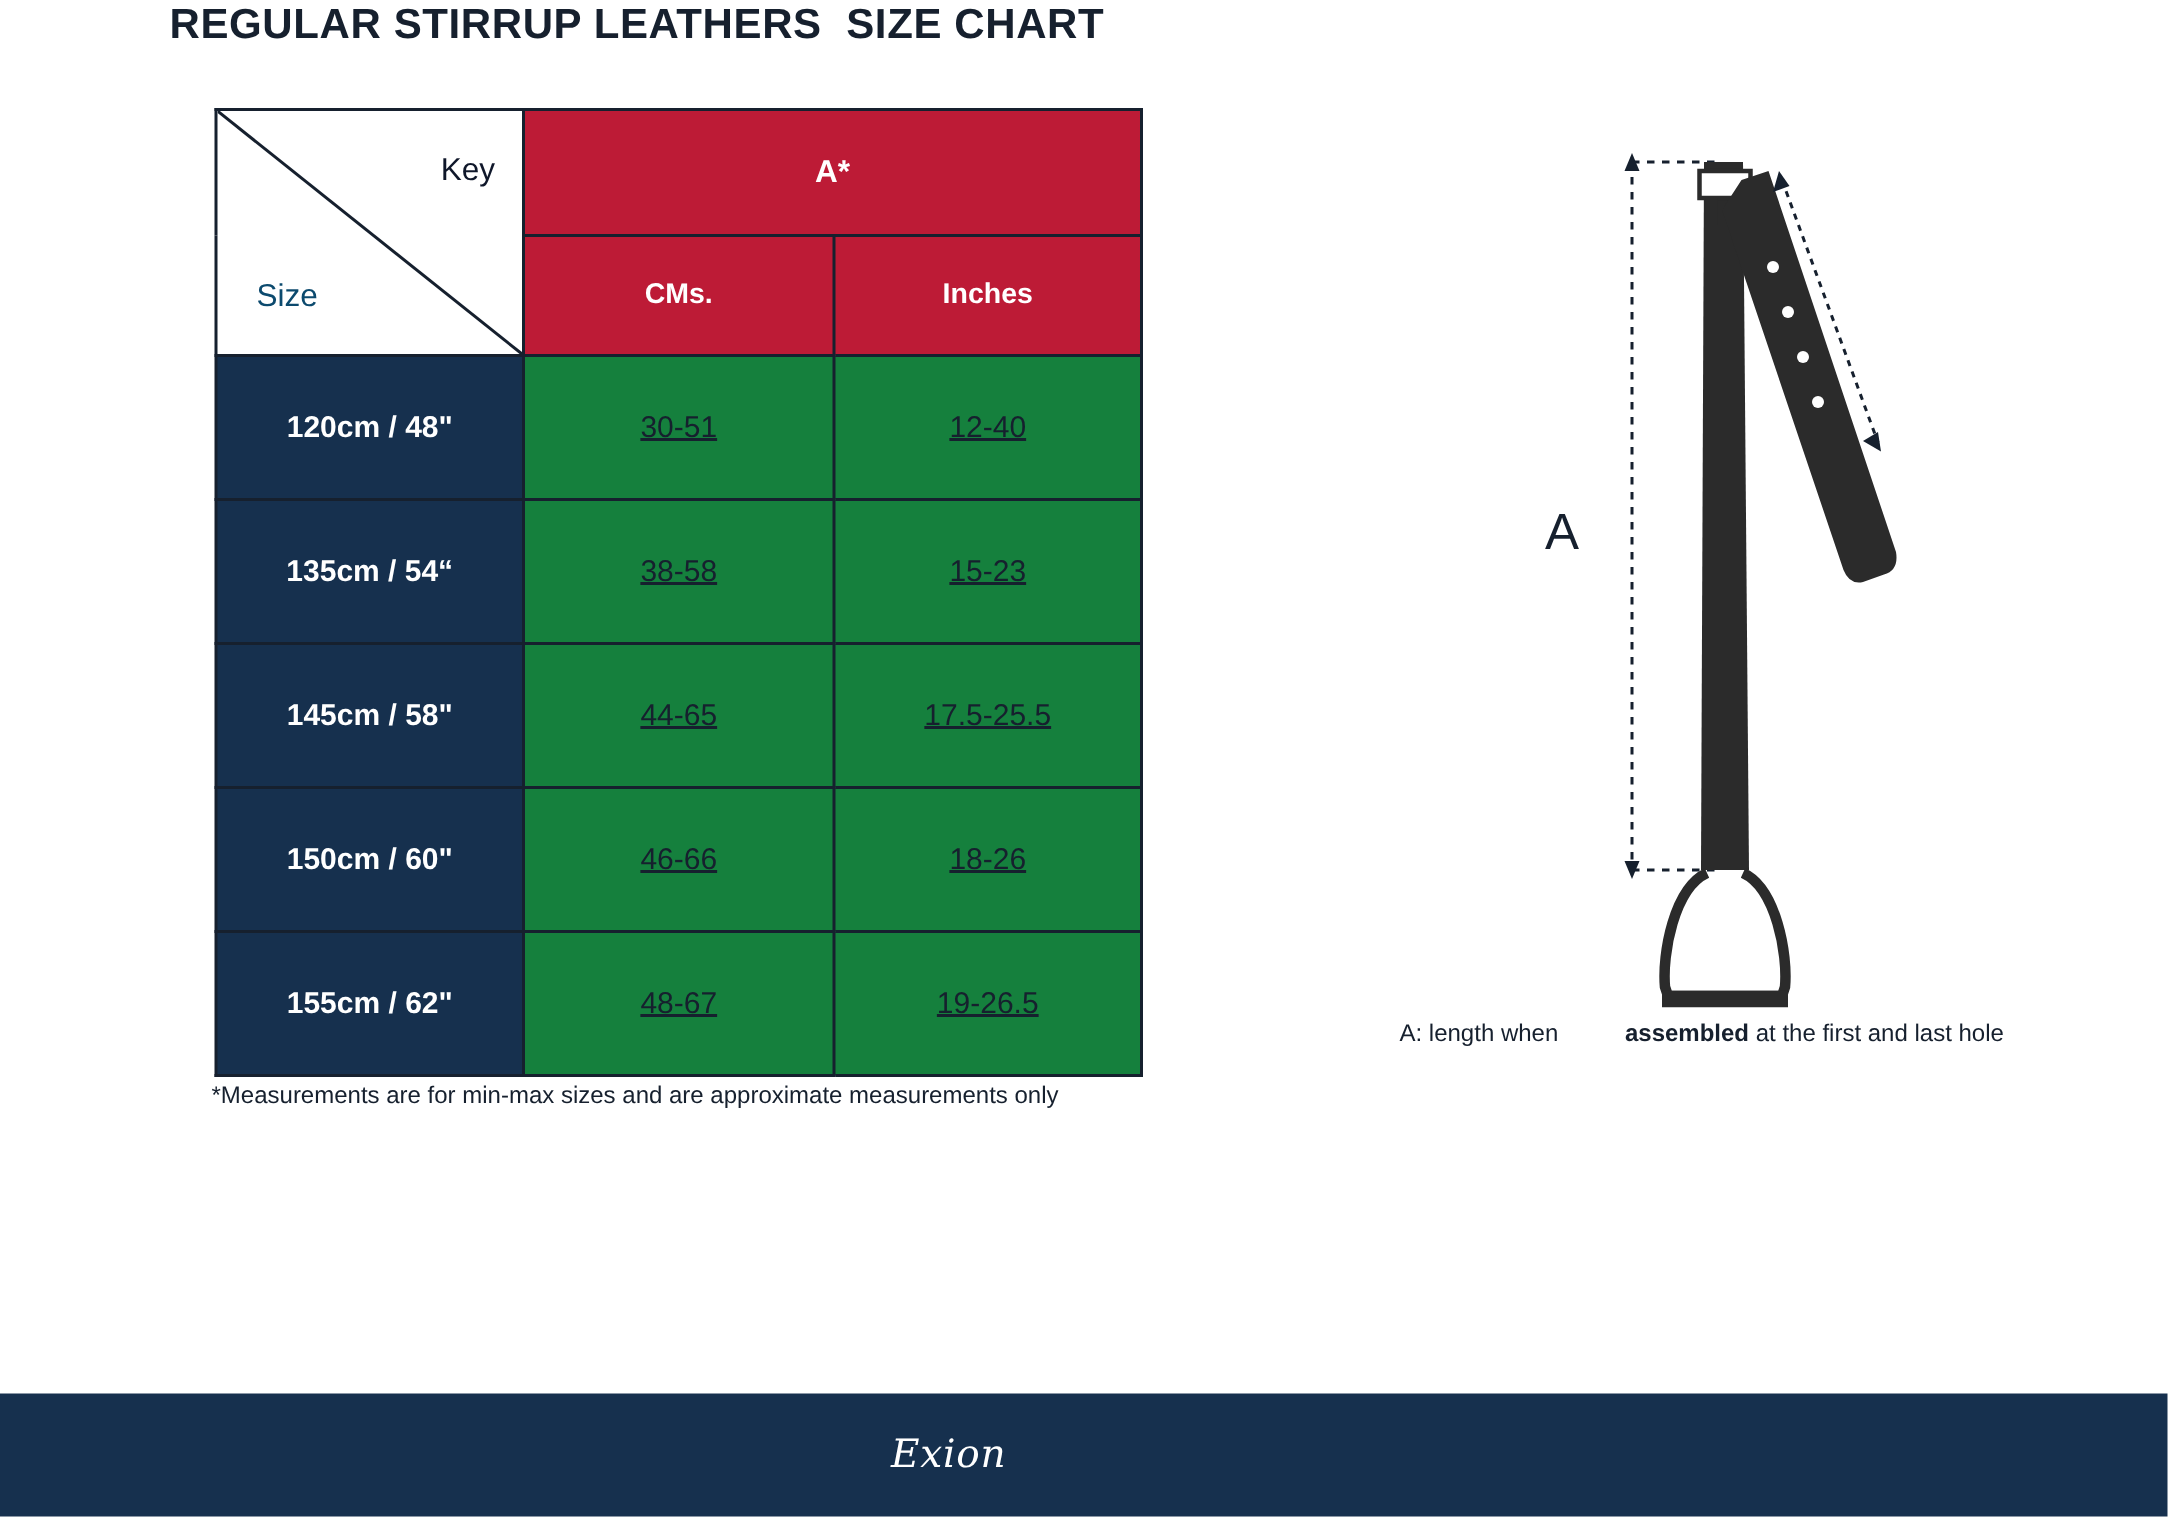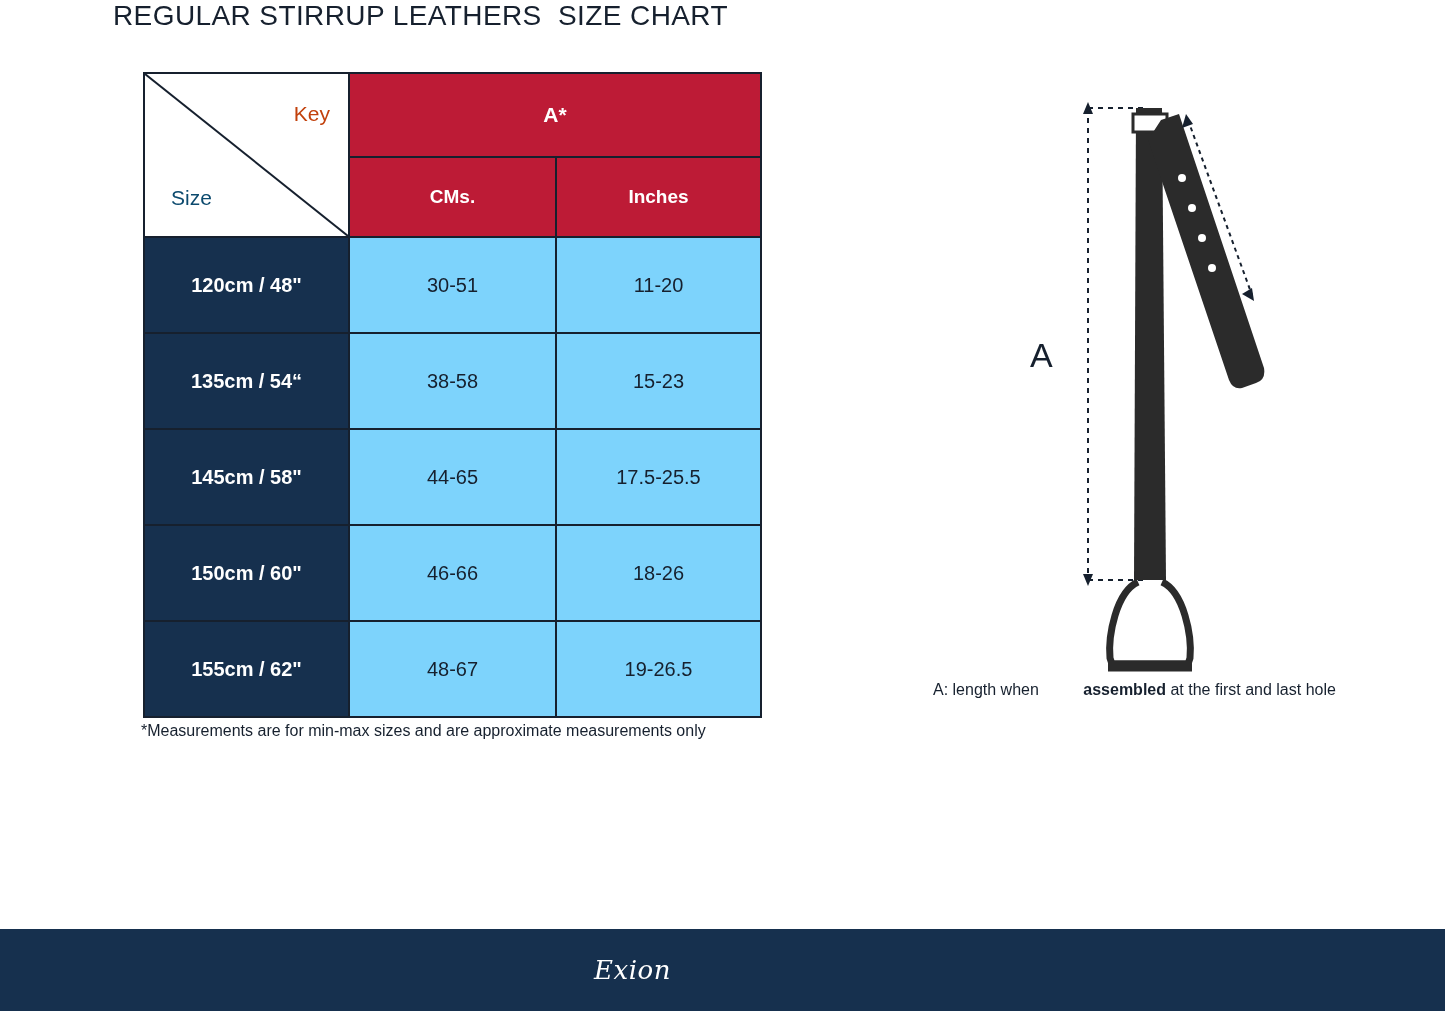--- a/index.html
+++ b/index.html
@@ -15,21 +15,21 @@
     color: #1b2533;
     overflow: hidden;
   }
 
   
   .title {
     position: absolute;
     left: 113px;
     top: 0px;
     font-size: 28px;
-    font-weight: normal;
+    font-weight: bold;
     letter-spacing: 0.4px;
     color: #16202e;
     white-space: pre;
   }
 
   
   .size-table {
     position: absolute;
     left: 143px;
     top: 72px;
@@ -55,21 +55,21 @@
   .cell-diag .diag-line {
     position: absolute;
     left: 0; top: 0;
     width: 100%; height: 100%;
   }
   .cell-diag .key-label {
     position: absolute;
     right: 18px;
     top: 28px;
     font-size: 21px;
-    color: #c2410c;
+    color: #0f172a;
   }
   .cell-diag .size-label {
     position: absolute;
     left: 26px;
     bottom: 26px;
     font-size: 21px;
     color: #0c4a6e;
   }
 
   .head-a {
@@ -89,24 +89,25 @@
     margin-left: 12px;
   }
   .row-size {
     background: #16304e;
     color: #ffffff;
     font-size: 20px;
     font-weight: bold;
     height: 94px;
   }
   .row-val {
-    background: #7dd3fc;
+    background: #15803d;
     color: #16202e;
     font-size: 20px;
     height: 94px;
+    text-decoration: underline;
   }
 
   
   .footnote {
     position: absolute;
     left: 131px;
     top: 722px;
     font-size: 16px;
     color: #16202e;
     margin-left: 10px;
@@ -182,21 +183,21 @@
       <td class="head-a" colspan="2">A*</td>
     </tr>
     <tr>
       <td class="head-sub">CMs.</td>
       <td class="head-sub">Inches</td>
     </tr>
 
     <tr>
       <td class="row-size">120cm / 48"</td>
       <td class="row-val">30-51</td>
-      <td class="row-val">11-20</td>
+      <td class="row-val">12-40</td>
     </tr>
     <tr>
       <td class="row-size">135cm / 54“</td>
       <td class="row-val">38-58</td>
       <td class="row-val">15-23</td>
     </tr>
     <tr>
       <td class="row-size">145cm / 58"</td>
       <td class="row-val">44-65</td>
       <td class="row-val">17.5-25.5</td>

